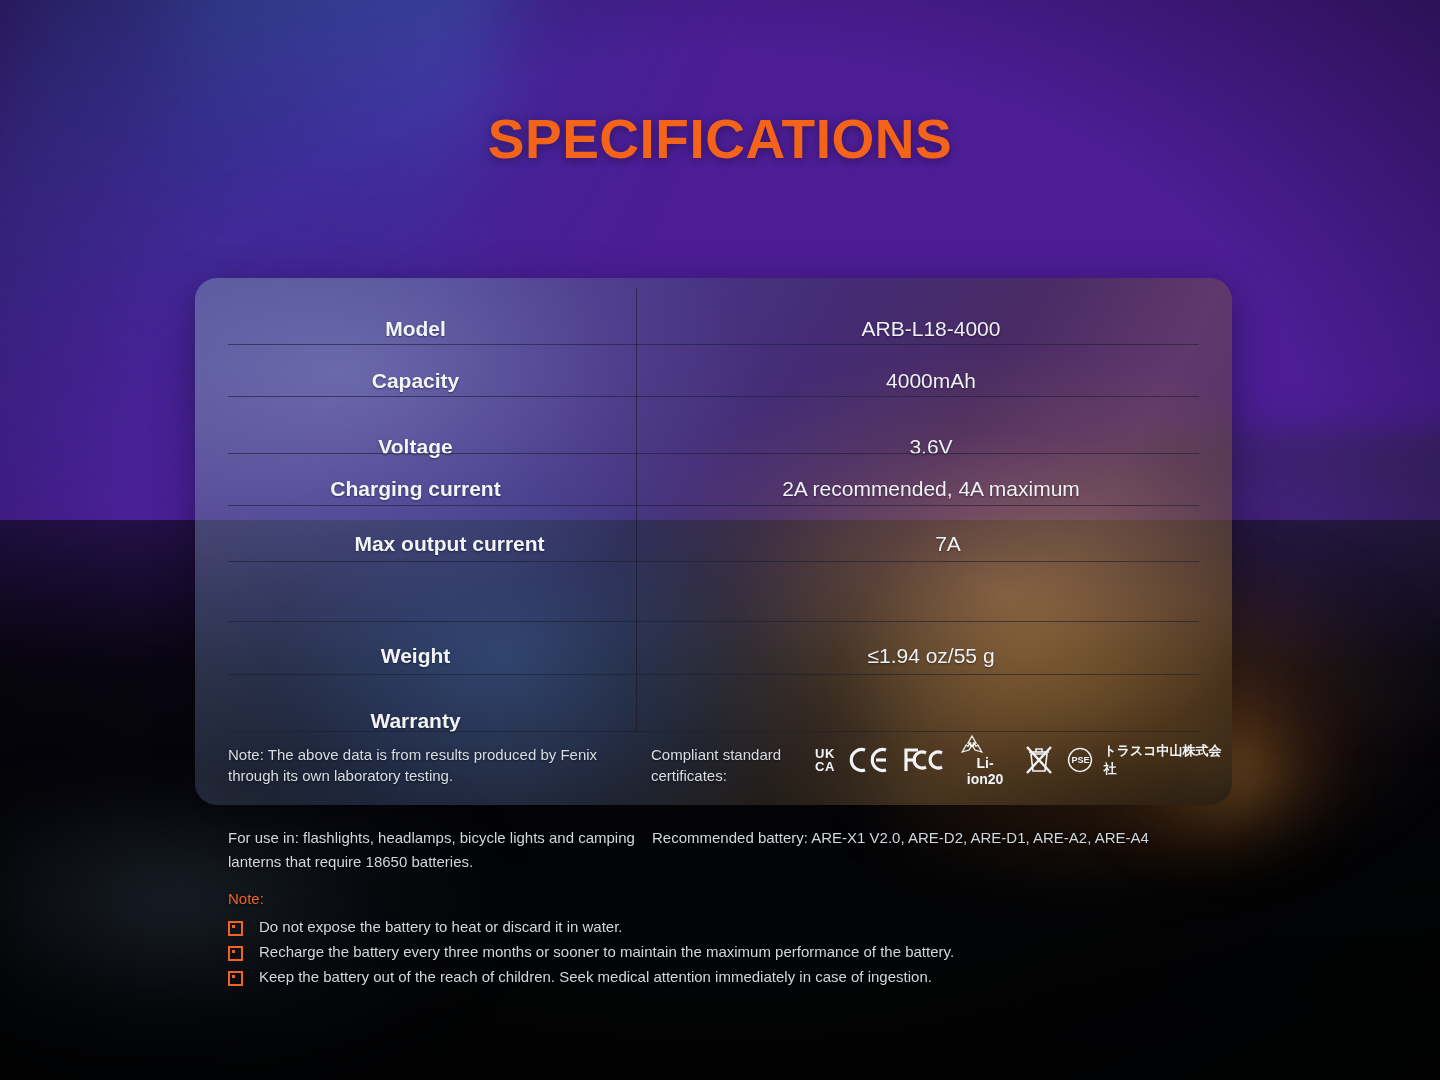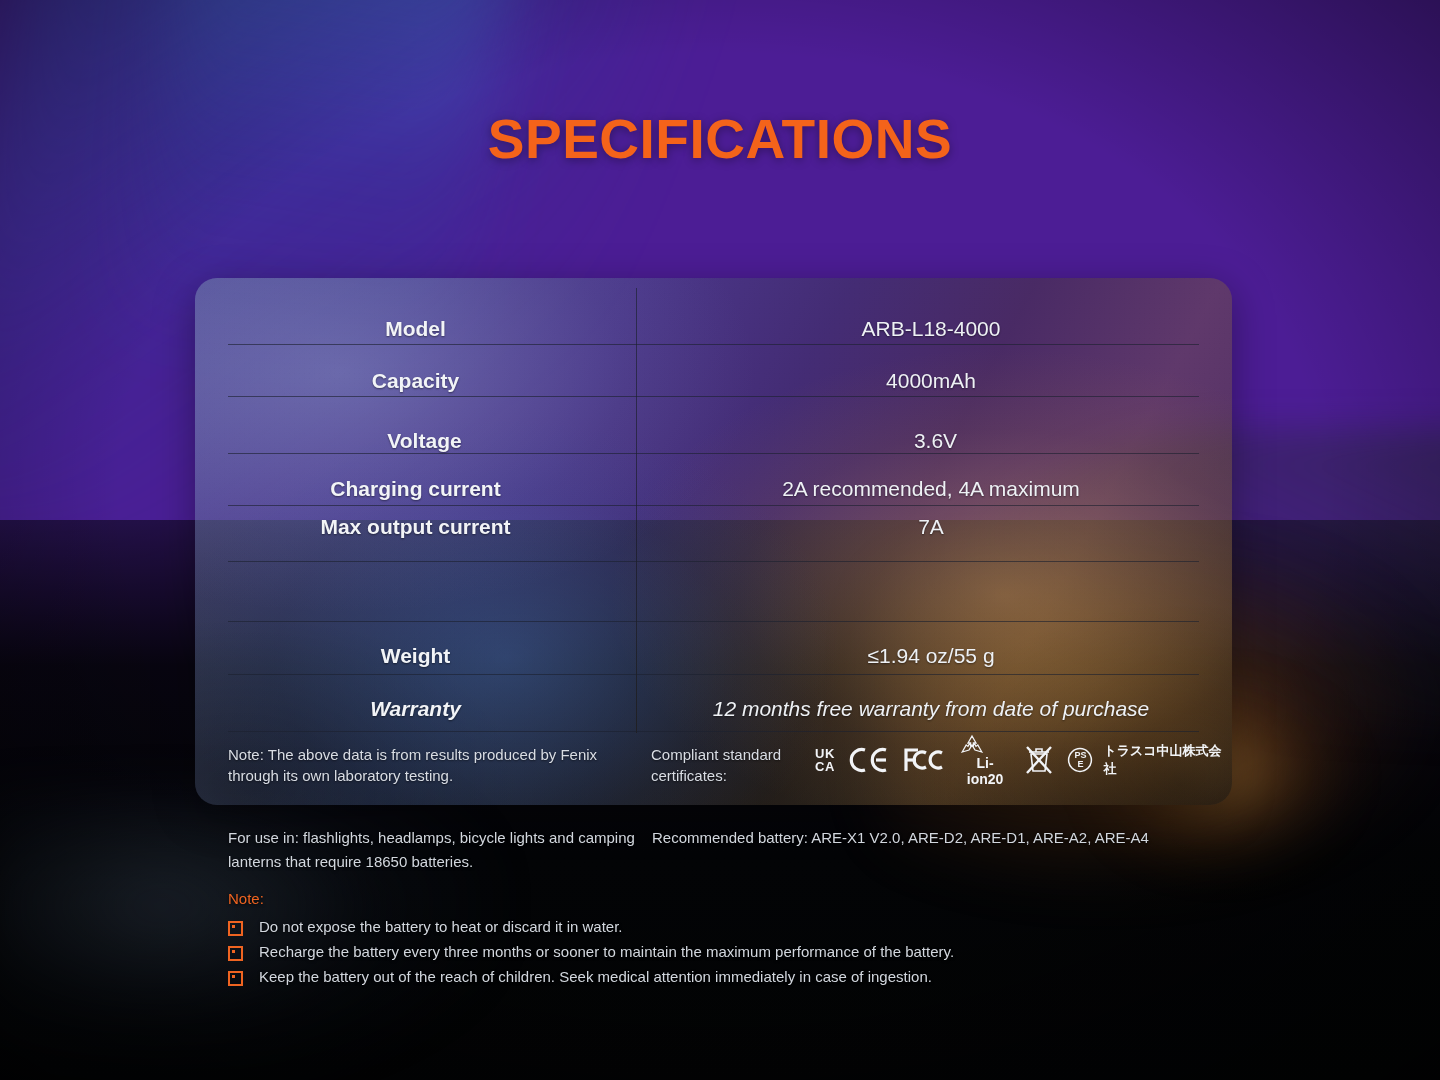--- a/index.html
+++ b/index.html
@@ -337,49 +337,48 @@
         <div class="cell-value">ARB-L18-4000</div>
       </div>
       <div class="hline" style="left:33px;right:33px;top:66px;"></div>
 
       <div class="row" style="top:80px;height:46px;">
         <div class="cell-label">Capacity</div>
         <div class="cell-value">4000mAh</div>
       </div>
       <div class="hline" style="left:33px;right:33px;top:118px;"></div>
 
-      <div class="row" style="top:140px;height:46px;padding-left:9px;">
+      <div class="row" style="top:146px;height:46px;">
         <div class="cell-label">Voltage</div>
         <div class="cell-value">3.6V</div>
       </div>
       <div class="hline" style="left:33px;right:33px;top:175px;"></div>
 
       <div class="row" style="top:188px;height:46px;">
         <div class="cell-label">Charging current</div>
         <div class="cell-value">2A recommended, 4A maximum</div>
       </div>
       <div class="hline" style="left:33px;right:33px;top:227px;"></div>
 
-      <div class="row" style="top:226px;height:46px;">
+      <div class="row" style="top:243px;height:46px;margin-left:34px;">
         <div class="cell-label">Max output current</div>
         <div class="cell-value">7A</div>
       </div>
       <div class="hline" style="left:33px;right:33px;top:283px;"></div>
 
       <div class="hline" style="left:33px;right:33px;top:343px;"></div>
 
       <div class="row" style="top:355px;height:46px;">
         <div class="cell-label">Weight</div>
         <div class="cell-value">≤1.94 oz/55 g</div>
       </div>
       <div class="hline" style="left:33px;right:33px;top:396px;"></div>
 
-      <div class="row" style="top:408px;height:46px;font-style:italic;">
+      <div class="row" style="top:420px;height:46px;">
         <div class="cell-label">Warranty</div>
-        <div class="cell-value">12 months free warranty from date of purchase</div>
       </div>
       <div class="hline" style="left:33px;right:33px;top:453px;"></div>
 
       <div class="note-strip">
         <div class="note-text">Note: The above data is from results produced by Fenix through its own laboratory testing.</div>
         <div class="cert-label">Compliant standard certificates:</div>
 
         <div class="cert-icons">
 
           <div class="ukca">
@@ -420,21 +419,21 @@
               <path d="M11 7 V4 H17 V7" stroke="#f2f4f7" stroke-width="1.6" fill="none"></path>
               <path d="M2 2 L26 28" stroke="#f2f4f7" stroke-width="2.4"></path>
               <path d="M26 2 L2 28" stroke="#f2f4f7" stroke-width="2.4"></path>
             </svg>
           </div>
 
           <div style="position:relative;">
             <svg class="icon-svg" width="26" height="26" viewBox="0 0 26 26" fill="none" aria-hidden="true">
               <circle cx="13" cy="13" r="11.4" stroke="#f2f4f7" stroke-width="1.5" fill="none"></circle>
             </svg>
-            <div style="position:absolute;inset:0;display:flex;flex-direction:column;align-items:center;justify-content:center;line-height:9px;">
+            <div style="position:absolute;inset:0;display:flex;flex-direction:row;align-items:center;justify-content:center;line-height:9px;">
               <span style="color:#f2f4f7;font-size:9px;font-weight:bold;">PS</span>
               <span style="color:#f2f4f7;font-size:9px;font-weight:bold;">E</span>
             </div>
           </div>
 
           <div class="jp-text">トラスコ中山株式会社</div>
         </div>
       </div>
     </div>
   </div>

